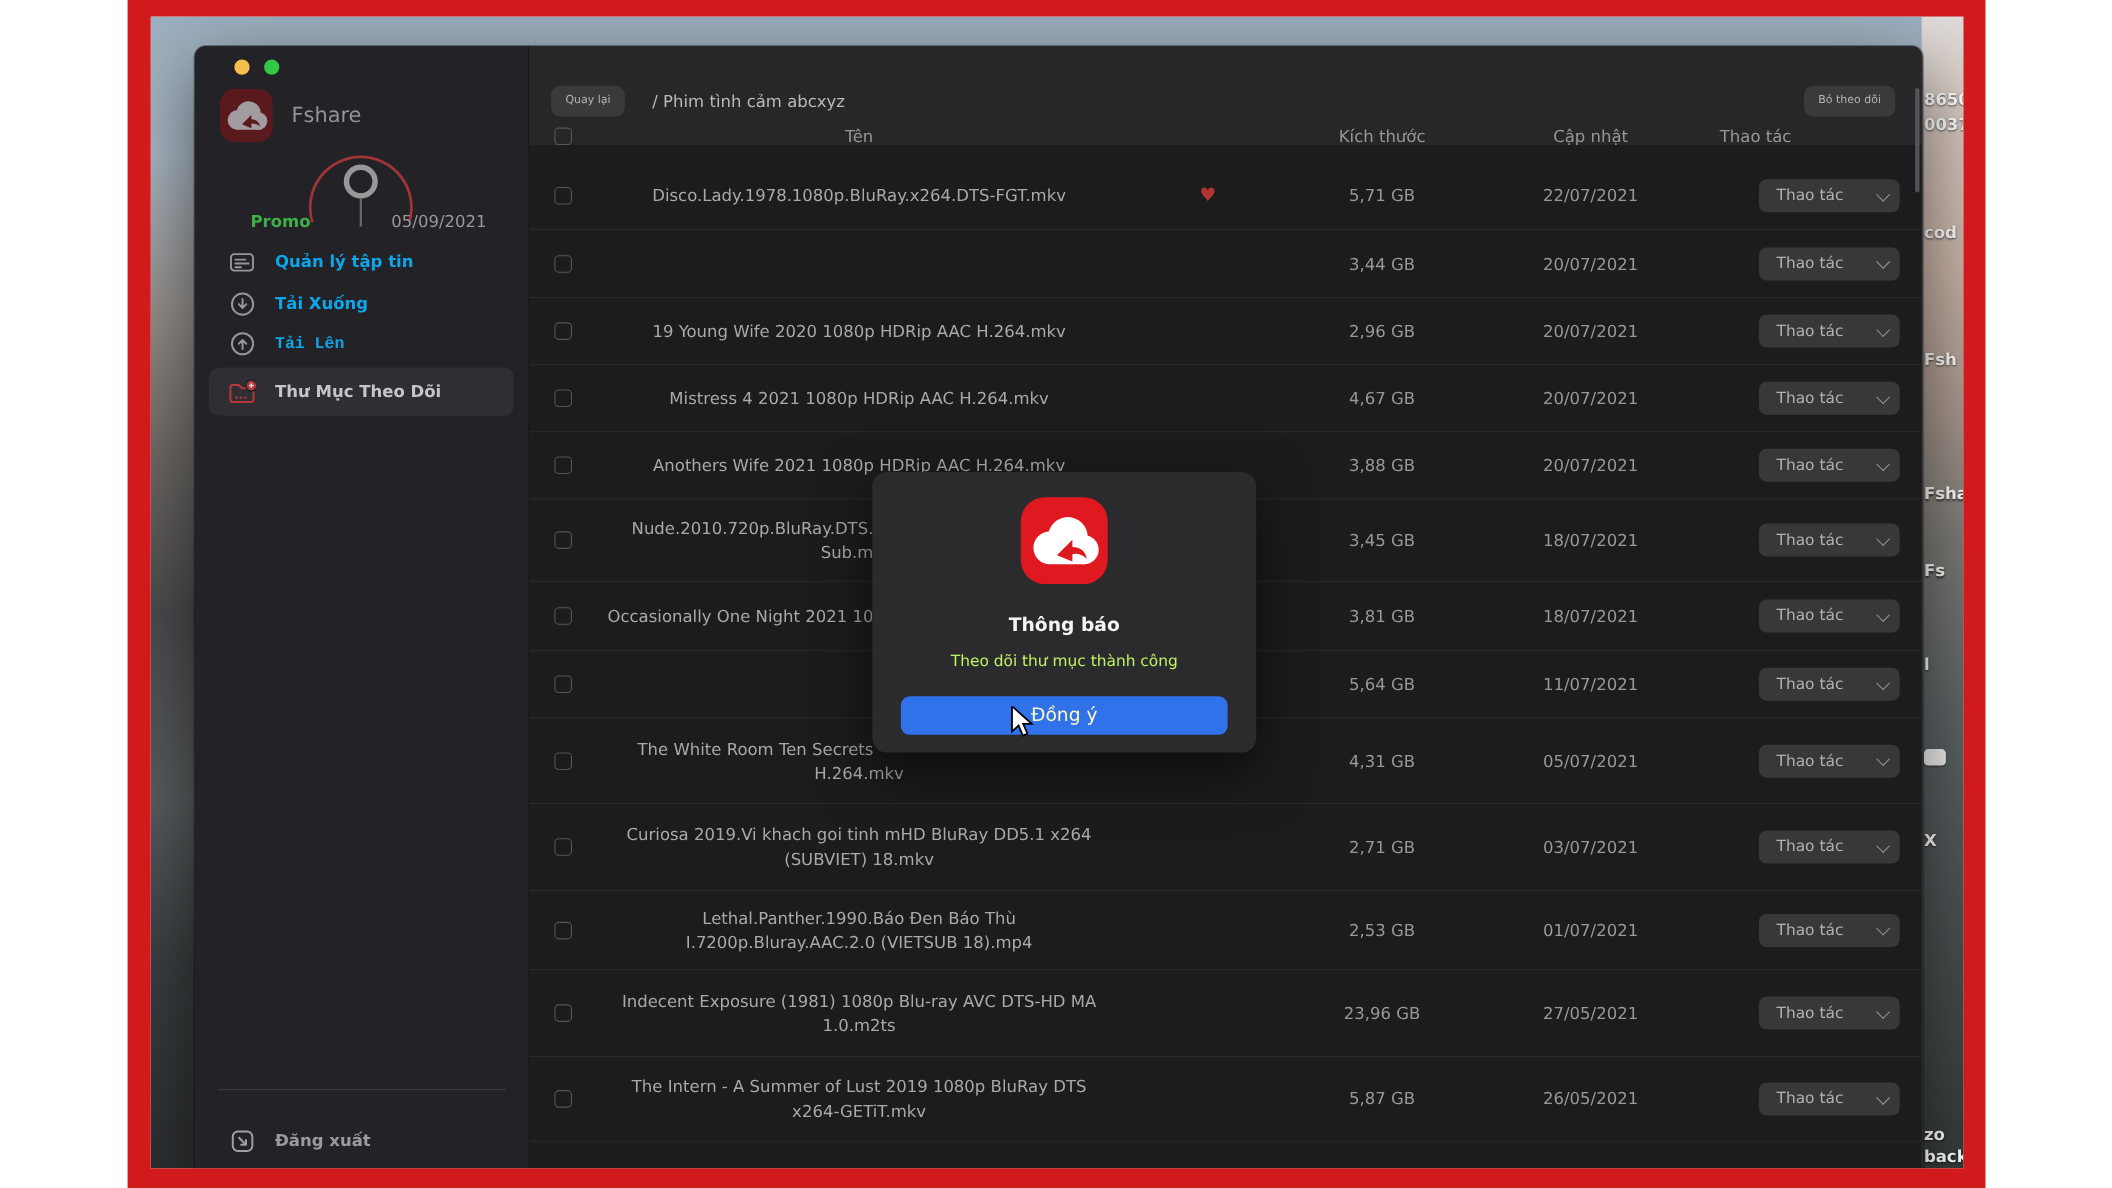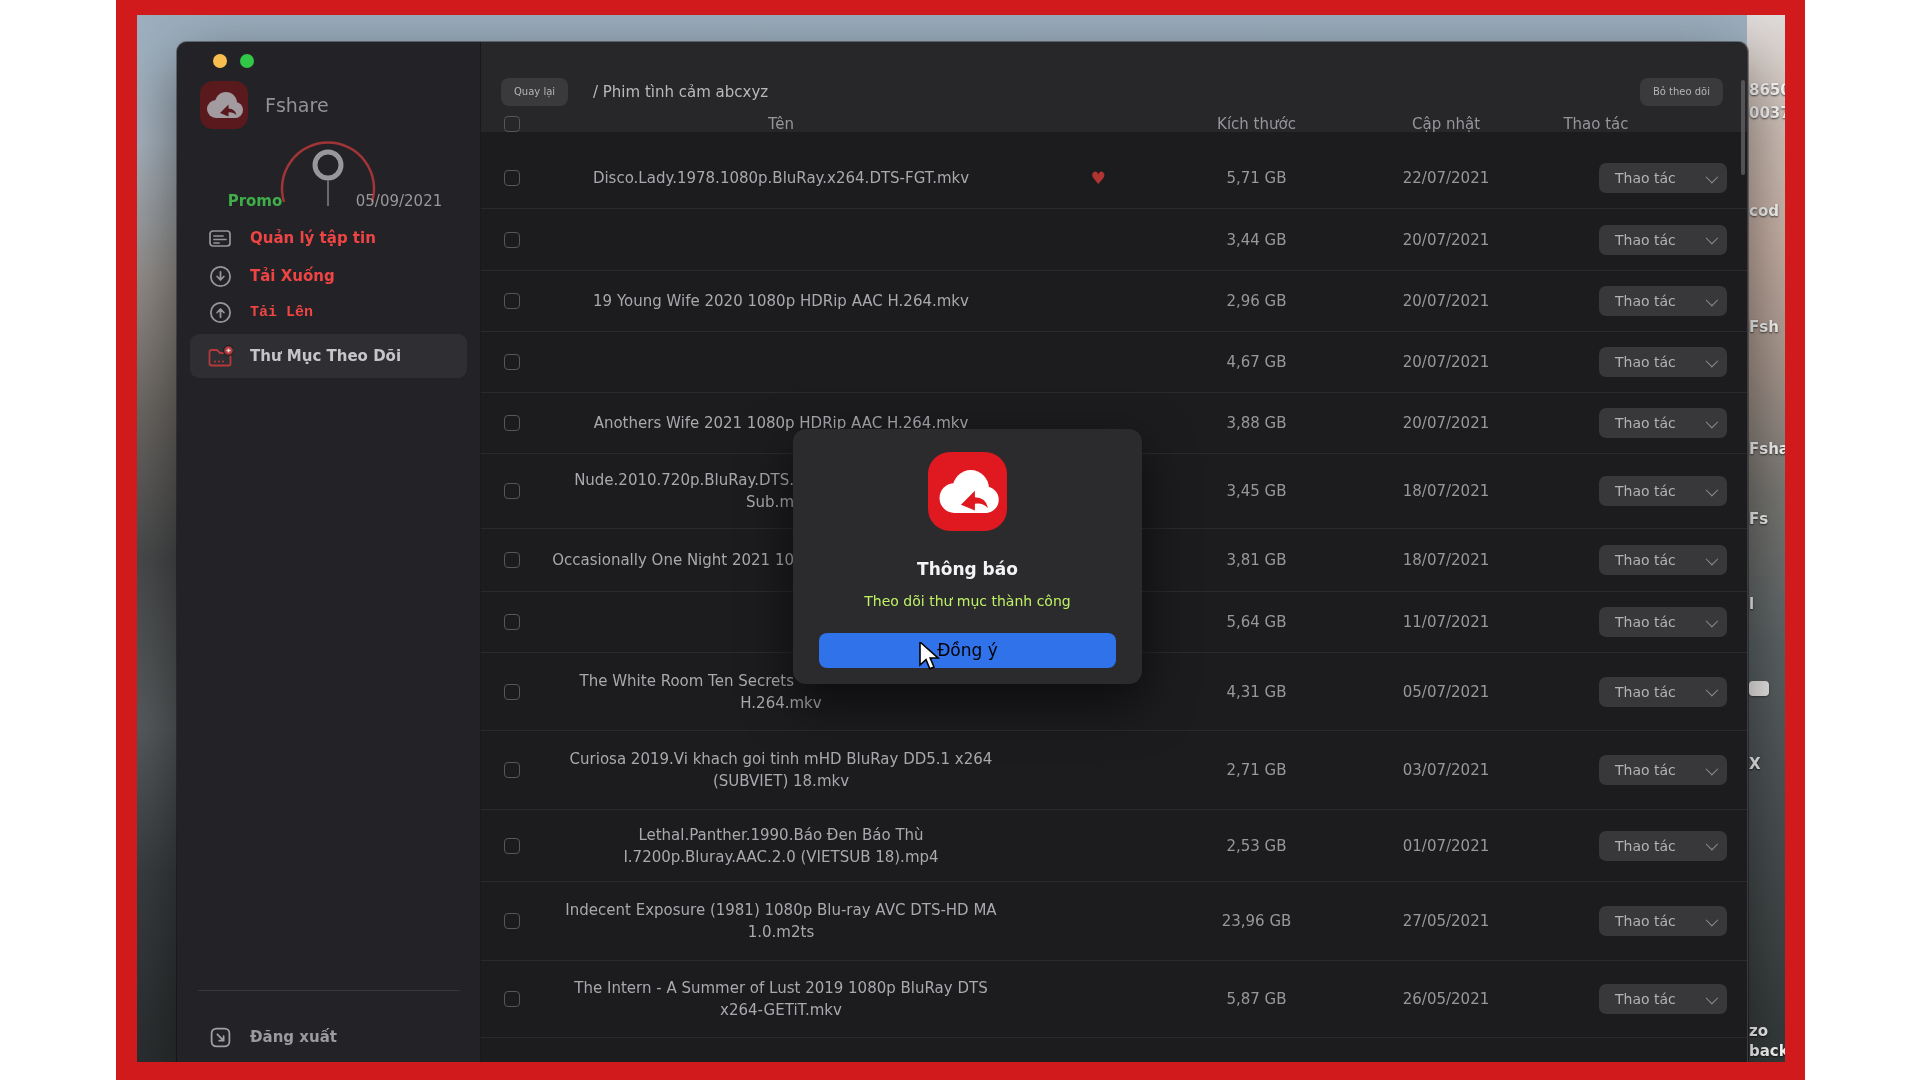--- a/index.html
+++ b/index.html
@@ -24,21 +24,21 @@
   .sidebar{position:relative;width:303px;flex:none;background:#232327;border-right:1px solid #19191c;}
   .lights{position:absolute;left:36px;top:12px;display:flex;gap:13px;}
   .light{width:14px;height:14px;border-radius:50%;}
   .light.y{background:#f6be4f;} .light.g{background:#33c748;}
   .logo{position:absolute;left:23px;top:39px;width:48px;height:48px;border-radius:13px;background:#5a191d;}
   .app-name{position:absolute;left:88px;top:39px;height:48px;line-height:48px;font-size:19px;color:#929296;}
   .gauge{position:absolute;left:91px;top:96px;}
   .promo{position:absolute;left:36px;top:150px;width:84px;text-align:center;font-size:15px;font-weight:600;color:#3fae49;}
   .sb-date{position:absolute;left:158px;top:150px;width:128px;text-align:center;font-size:15px;color:#98989b;}
   .sb-item{position:absolute;left:0;width:100%;display:flex;align-items:center;gap:17px;padding-left:30px;box-sizing:border-box;cursor:default;}
-  .sb-item .sb-label{font-size:15px;font-weight:600;color:#ef4444;white-space:nowrap;}
+  .sb-item .sb-label{font-size:15px;font-weight:600;color:#0ea5e9;white-space:nowrap;}
   .sb-item.selected{left:13px;right:13px;width:auto;border-radius:9px;background:#2f2f33;padding-left:17px;}
   .sb-item.selected .sb-label{color:#c6c6ca;}
   .sb-ic{width:26px;height:26px;flex:none;display:flex;align-items:center;justify-content:center;}
   .sb-sep{position:absolute;left:21px;right:20px;top:948px;height:1px;background:#38383b;}
   .logout{position:absolute;left:30px;top:974px;height:42px;display:flex;align-items:center;gap:17px;}
   .logout .sb-label{font-size:15px;font-weight:600;color:#9b9b9f;}
 
   
   .main{position:relative;flex:1;background:#27272a;}
   .gbtn{position:absolute;top:36px;height:28px;line-height:28px;padding:0 13px;border-radius:8px;
@@ -70,21 +70,21 @@
   .chev{width:8px;height:8px;border-right:1.6px solid #8f8f93;border-bottom:1.6px solid #8f8f93;
     transform:rotate(45deg) translateY(-2px);flex:none;}
 
   
   .dialog{position:absolute;left:793px;top:429px;width:349px;height:255px;z-index:40;
     background:#2b2b2e;border-radius:13px;box-shadow:0 18px 50px rgba(0,0,0,.6);}
   .dlg-icon{position:absolute;left:135px;top:23px;width:79px;height:79px;border-radius:22px;background:#e0181f;}
   .dlg-title{position:absolute;left:0;top:130px;width:100%;text-align:center;font-size:17px;font-weight:bold;color:#f4f4f5;}
   .dlg-msg{position:absolute;left:0;top:164px;width:100%;text-align:center;font-size:14px;color:#bef264;}
   .dlg-btn{position:absolute;left:26px;right:26px;top:204px;height:35px;border-radius:8px;background:#2f72ea;
-    color:#000000;font-size:17px;font-weight:500;text-align:center;line-height:35px;}
+    color:#fef9c3;font-size:17px;font-weight:500;text-align:center;line-height:35px;}
 
   .cursor{position:absolute;left:918px;top:642px;z-index:60;}
 
   
   .frame{position:absolute;left:116px;top:0;width:1689px;height:1080px;box-sizing:border-box;z-index:50;
     border-style:solid;border-color:#d01a1b;border-width:15px 20px 18px 21px;pointer-events:none;}
 </style>
 </head>
 <body>
 
@@ -241,20 +241,23 @@
     <div class="size-cell">2,96 GB</div>
     <div class="date-cell">20/07/2021</div>
     <div class="action-btn">
       <span class="ab-label">Thao tác</span>
       <span class="chev"></span>
     </div>
   </div>
 
   <div class="row" style="height: 60px;">
     <span class="cb"></span>
+    <div class="name-cell">
+                <div class="nl">Mistress 4 2021 1080p HDRip AAC H.264.mkv</div>
+              </div>
 
     <div class="size-cell">4,67 GB</div>
     <div class="date-cell">20/07/2021</div>
     <div class="action-btn">
       <span class="ab-label">Thao tác</span>
       <span class="chev"></span>
     </div>
   </div>
 
   <div class="row" style="height: 60px;">

